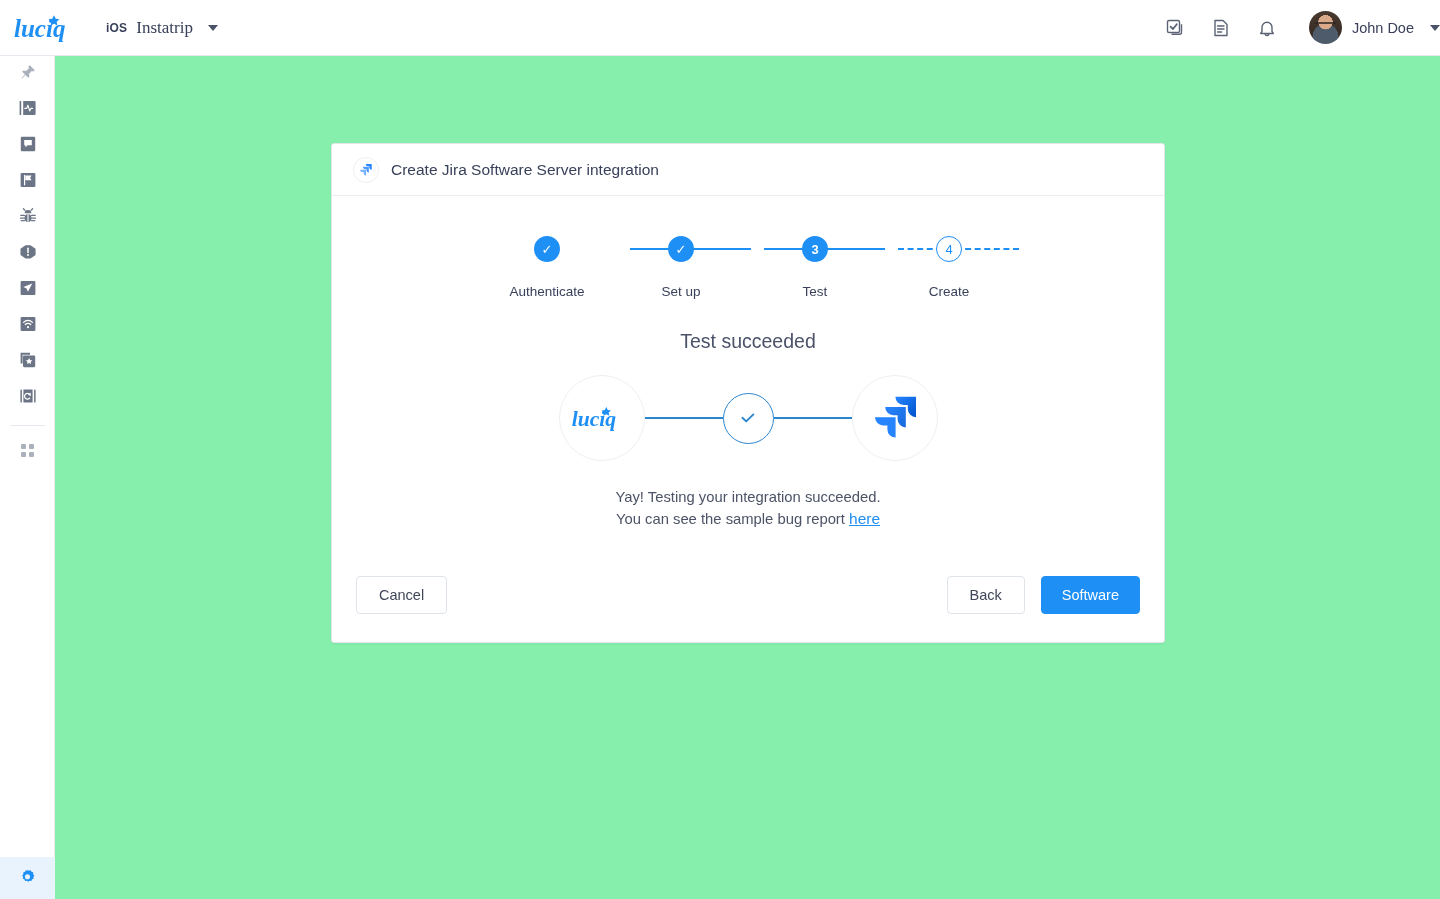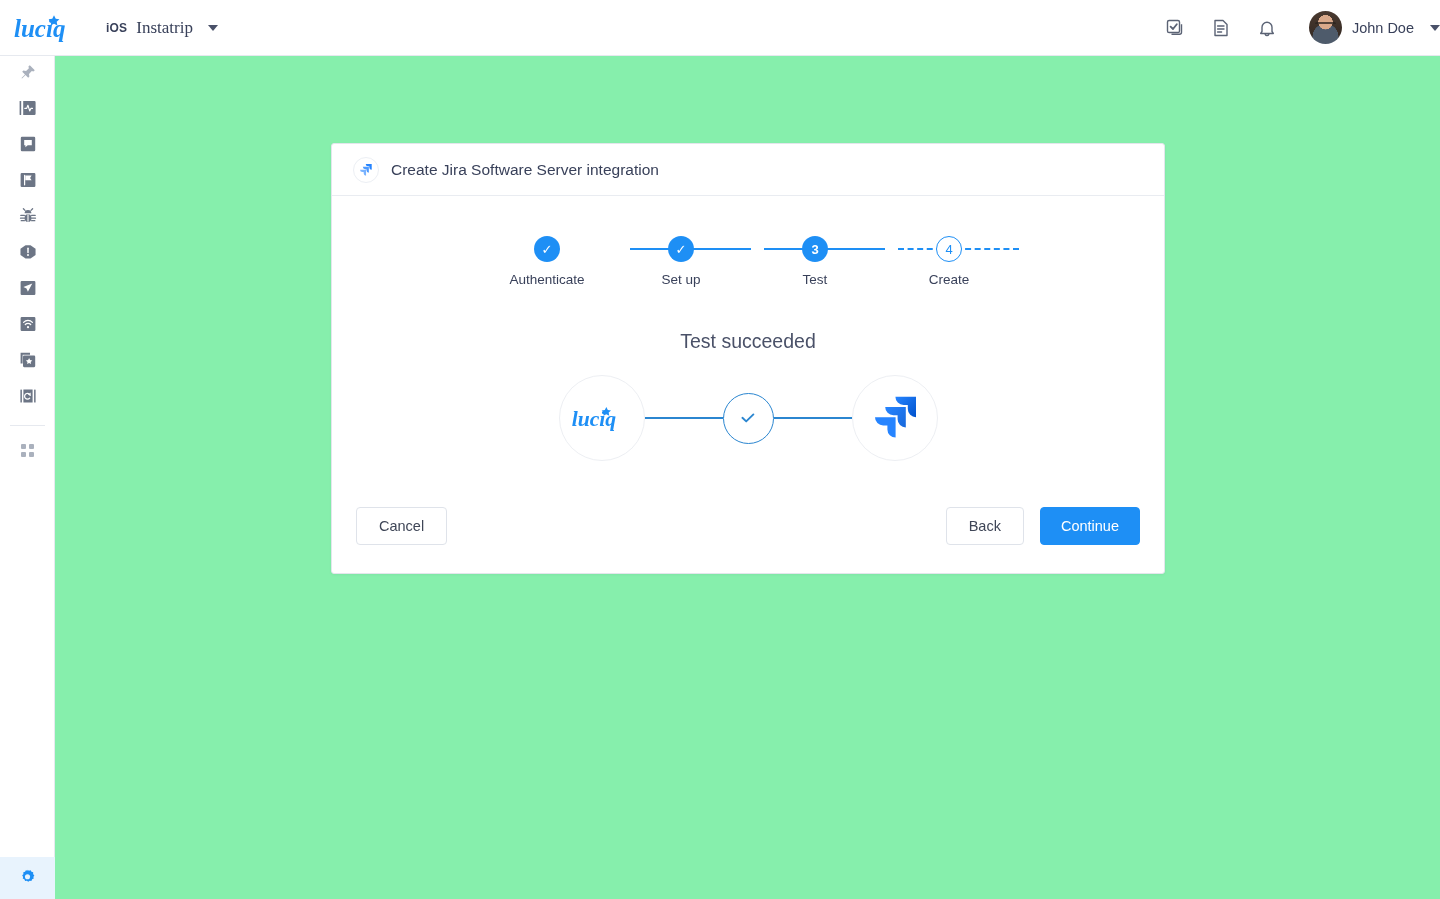--- a/index.html
+++ b/index.html
@@ -211,21 +211,21 @@
     background: #ffffff;
     flex: none;
   }
   .step.done .step-bubble { background: #1e8ff5; color: #fff; }
   .step.active .step-bubble { background: #1e8ff5; color: #fff; font-weight: 600; }
   .step.todo .step-bubble {
     border: 1.5px solid #1e8ff5;
     color: #1e8ff5;
   }
   .step-label {
-    margin-top: 10px;
+    margin-top: 22px;
     font-size: 13.5px;
     color: #39415a;
     white-space: nowrap;
   }
   .connector {
     position: absolute;
     top: 12px;
     height: 2px;
     z-index: 1;
   }
@@ -579,23 +579,29 @@
                   <stop offset="1" stop-color="#1868db"></stop>
               </linearGradient>
             </defs>
             <path d="M12.2 1.4 h10.3 v10.2 a4.1 4.1 0 0 1 -4.1 -4.1 v-2 h-2.1 a4.1 4.1 0 0 1 -4.1 -4.1 z" fill="url(#jg1)"></path>
             <path d="M7.1 6.5 h10.3 v10.2 a4.1 4.1 0 0 1 -4.1 -4.1 v-2 h-2.1 a4.1 4.1 0 0 1 -4.1 -4.1 z" fill="url(#jg2)"></path>
             <path d="M2 11.6 h10.3 v10.2 a4.1 4.1 0 0 1 -4.1 -4.1 v-2 h-2.1 a4.1 4.1 0 0 1 -4.1 -4.1 z" fill="#2684ff"></path>
           </svg>
         </div>
       </div>
 
+      <div class="result-text">
+        <div>Yay! Testing your integration succeeded.</div>
+        <div>
+          <span>You can see the sample bug report </span><a class="result-link">here</a>
+        </div>
+      </div>
     </div>
 
     <div class="modal-footer">
       <button class="btn btn-ghost">Cancel</button>
       <div class="footer-right">
         <button class="btn btn-ghost">Back</button>
-        <button class="btn btn-primary">Continue</button>
+        <button class="btn btn-primary">Software</button>
       </div>
     </div>
   </div>
 </div>
 
 </body></html>

